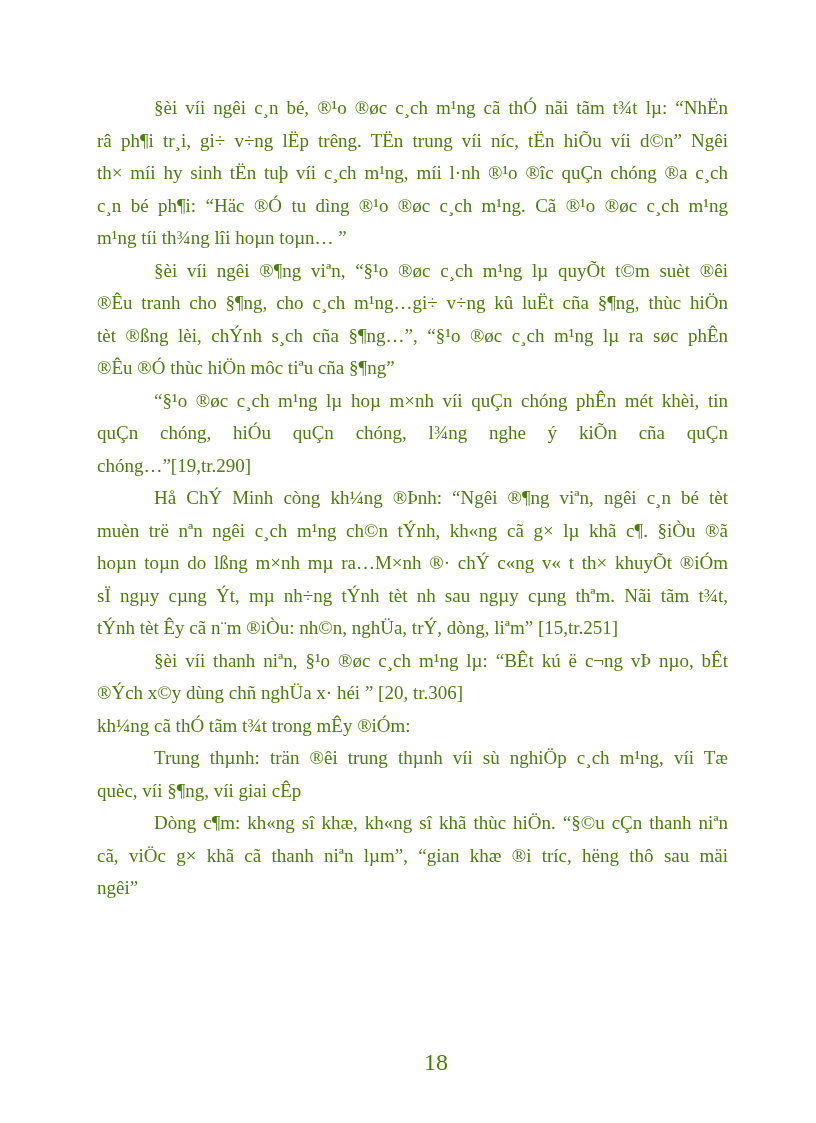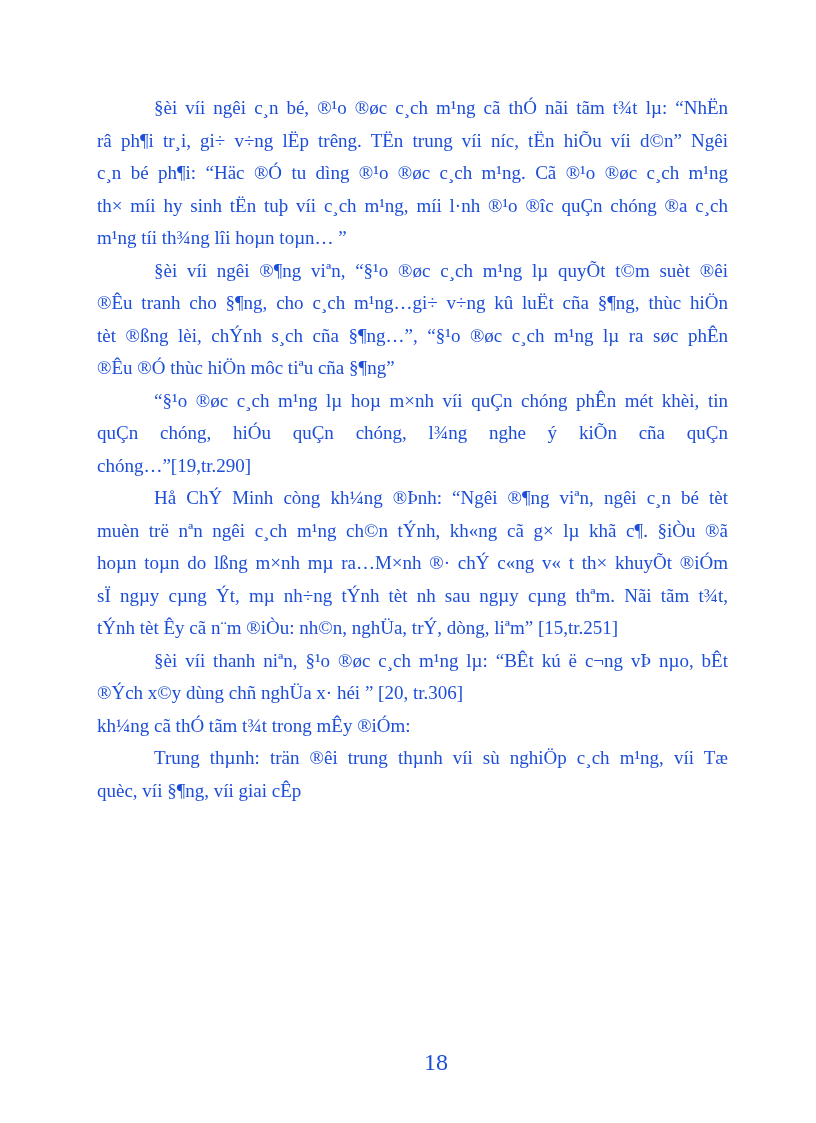--- a/index.html
+++ b/index.html
@@ -1,21 +1,21 @@
 <!DOCTYPE html>
 <html><head>
 <meta charset="utf-8">
 <style>
   html, body { margin: 0; padding: 0; background: #ffffff; }
   .page {
     position: relative;
     width: 816px;
     height: 1123px;
     background: #ffffff;
-    color: #1d4ed8;
+    color: #4d7c0f;
     font-family: "Liberation Serif", "DejaVu Serif", serif;
     overflow: hidden;
   }
   .text-block {
     position: absolute;
     left: 97px;
     top: 92px;
     width: 631px;
     font-size: 19px;
     line-height: 32.5px;
@@ -45,22 +45,22 @@
 </style>
 </head>
 <body>
 
 <div class="page">
   <div class="text-block">
 
     <div class="para">
       <div class="ln first">§èi víi ngêi  c¸n bé, ®¹o ®øc c¸ch m¹ng cã thÓ nãi tãm t¾t lµ: “NhËn</div>
       <div class="ln">râ ph¶i tr¸i, gi÷ v÷ng lËp trêng.  TËn trung víi níc,  tËn hiÕu víi d©n”  Ngêi</div>
+      <div class="ln">th× míi hy sinh tËn tuþ víi c¸ch m¹ng, míi l·nh ®¹o ®îc  quÇn chóng ®a  c¸ch</div>
       <div class="ln">c¸n bé ph¶i: “Häc ®Ó tu dìng  ®¹o ®øc c¸ch m¹ng. Cã ®¹o ®øc c¸ch m¹ng</div>
-      <div class="ln">th× míi hy sinh tËn tuþ víi c¸ch m¹ng, míi l·nh ®¹o ®îc  quÇn chóng ®a  c¸ch</div>
       <div class="ln last">m¹ng tíi th¾ng lîi hoµn toµn… ”</div>
     </div>
 
     <div class="para">
       <div class="ln first">§èi víi ngêi  ®¶ng viªn, “§¹o ®øc c¸ch m¹ng lµ  quyÕt t©m suèt ®êi</div>
       <div class="ln">®Êu tranh  cho §¶ng, cho c¸ch m¹ng…gi÷ v÷ng kû luËt  cña §¶ng, thùc hiÖn</div>
       <div class="ln">tèt ®ßng  lèi, chÝnh s¸ch cña §¶ng…”, “§¹o ®øc c¸ch m¹ng lµ ra søc phÊn</div>
       <div class="ln last">®Êu ®Ó thùc hiÖn môc tiªu cña §¶ng”</div>
     </div>
 
@@ -85,19 +85,24 @@
 
     <div class="para">
       <div class="ln last">kh¼ng cã thÓ tãm t¾t trong mÊy ®iÓm:</div>
     </div>
 
     <div class="para">
       <div class="ln first">Trung thµnh:  trän ®êi  trung  thµnh víi  sù nghiÖp  c¸ch m¹ng, víi Tæ</div>
       <div class="ln last">quèc, víi §¶ng, víi giai  cÊp</div>
     </div>
 
+    <div class="para">
+      <div class="ln first">Dòng c¶m: kh«ng sî khæ, kh«ng sî khã thùc hiÖn.  “§©u cÇn thanh niªn</div>
+      <div class="ln">cã, viÖc g×  khã cã thanh niªn lµm”, “gian khæ ®i tríc,  hëng  thô sau mäi</div>
+      <div class="ln last">ngêi”</div>
+    </div>
 
   </div>
 
   <div class="page-number">
     <span>18</span>
   </div>
 </div>
 
 </body></html>

